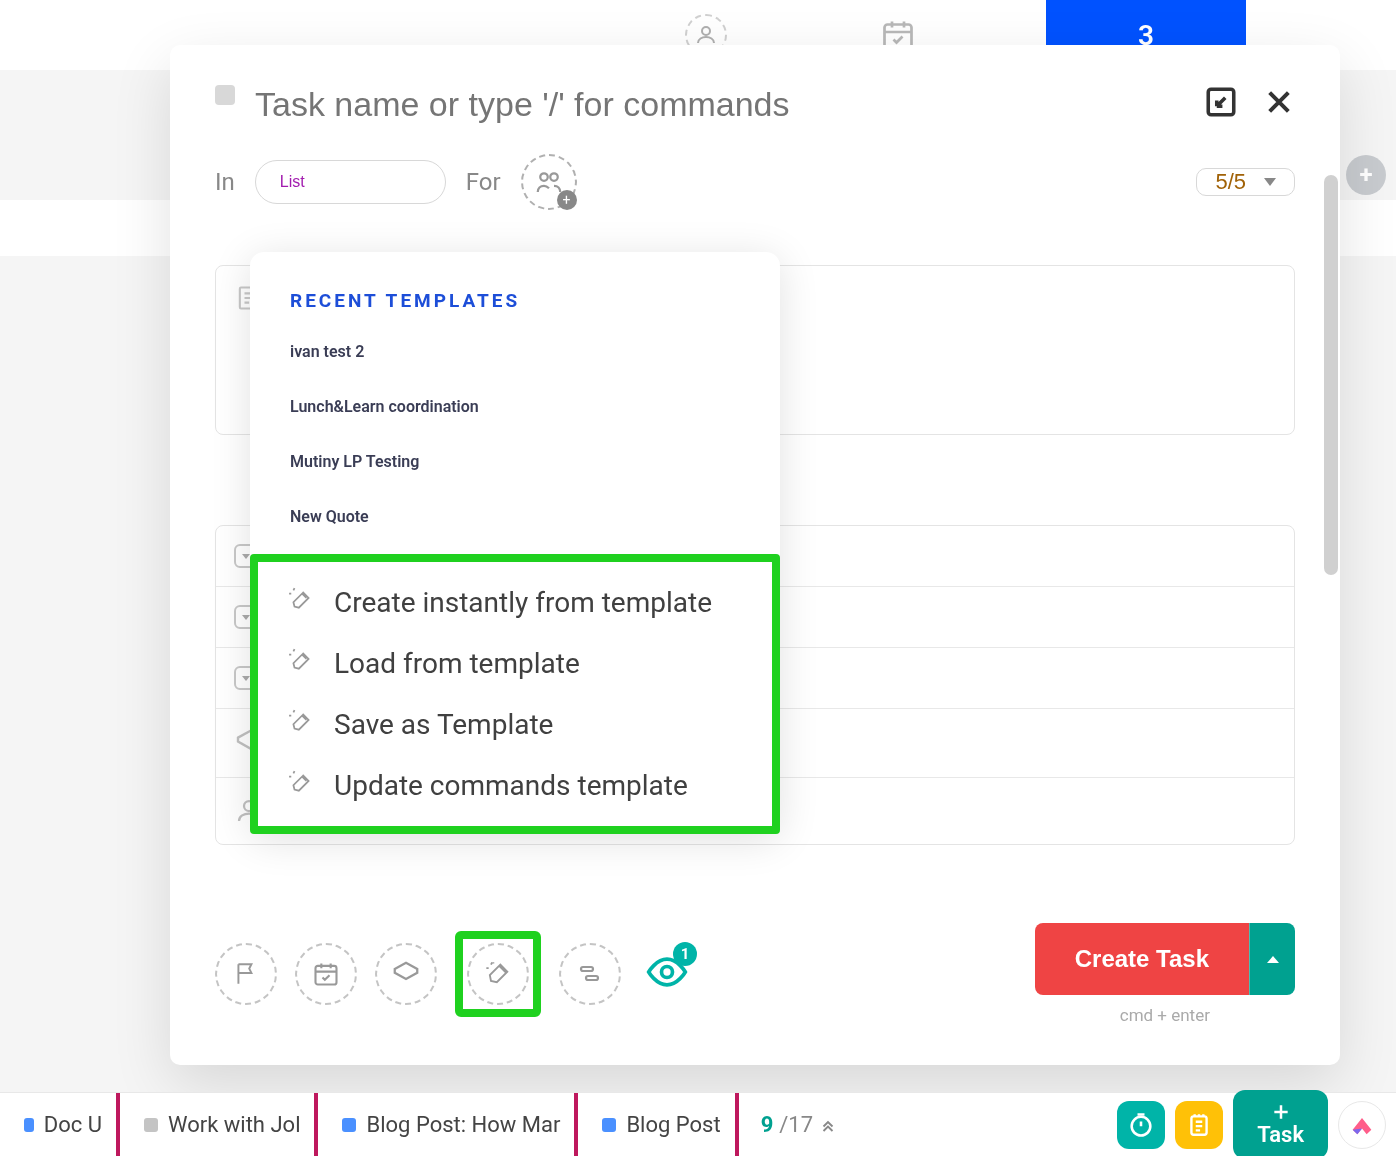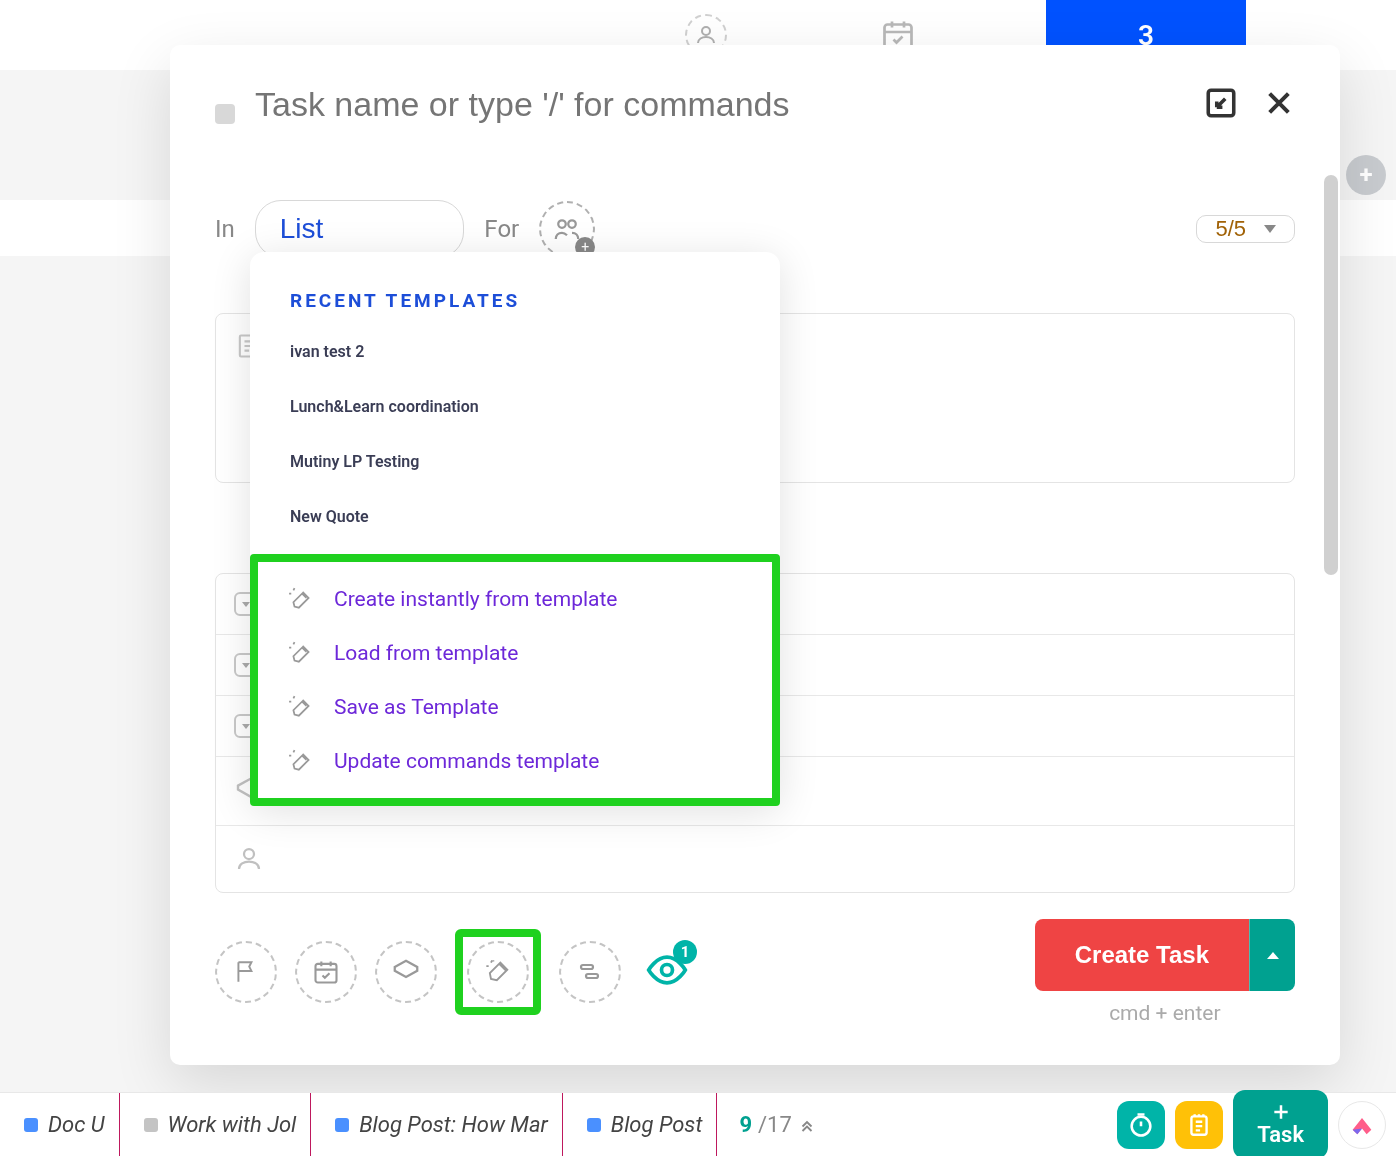--- a/index.html
+++ b/index.html
@@ -82,23 +82,23 @@
     width: 1170px;
     height: 1020px;
     background: #fff;
     border-radius: 10px;
     padding: 40px 45px 30px 45px;
     box-shadow: 0 20px 60px rgba(0,0,0,0.12);
   }
   
   .modal-header {
     display: flex;
-    align-items: flex-end;
+    align-items: flex-start;
     gap: 20px;
-    margin-bottom: 76px;
+    margin-bottom: 30px;
   }
   .modal-header .status-square {
     width: 20px; height: 20px;
     background: #d8d8d8;
     border-radius: 4px;
   }
   .modal-header .task-name-input {
     border: none;
     outline: none;
     font-size: 34px;
@@ -123,22 +123,22 @@
     margin-bottom: 55px;
   }
   .row-in-for .label {
     font-size: 24px;
     color: #888;
   }
   .list-btn {
     border: 1.5px solid #d8d8d8;
     border-radius: 26px;
     padding: 12px 140px 12px 24px;
-    font-size: 28px;
-    color: #1d4ed8;
+    font-size: 16px;
+    color: #a21caf;
     background: #fff;
     cursor: pointer;
   }
   .assignee-circ {
     width: 56px; height: 56px;
     border: 2px dashed #b0b0b0;
     border-radius: 50%;
     display: flex;
     align-items: center;
     justify-content: center;
@@ -247,25 +247,24 @@
     cursor: pointer;
   }
   .actions-highlight {
     border: 8px solid #1fd11f;
     border-radius: 4px;
     margin: 10px 0 0 0;
     padding: 10px 0;
   }
   .tpl-action {
     display: flex;
-    align-items: center;
     gap: 20px;
     padding: 14px 30px;
-    font-size: 21px;
-    color: #6d28d9;
+    font-size: 28px;
+    color: #404040;
     cursor: pointer;
   }
   .wand-icon {
     color: #999;
     position: relative;
   }
   
   
   .bottom-toolbar {
     position: absolute;
@@ -342,21 +341,21 @@
   }
   .create-caret::after {
     content: '';
     width: 0; height: 0;
     border-left: 6px solid transparent;
     border-right: 6px solid transparent;
     border-bottom: 7px solid #fff;
   }
   .shortcut-hint {
     color: #aaa;
-    font-size: 21px;
+    font-size: 17px;
     margin-top: 10px;
   }
   
   
   .footer-bar {
     position: absolute;
     bottom: 0;
     left: 0; right: 0;
     height: 64px;
     background: #fff;
@@ -366,26 +365,25 @@
     padding: 0 10px;
     gap: 10px;
   }
   .footer-tab {
     display: flex;
     align-items: center;
     gap: 10px;
     font-size: 22px;
     color: #444;
     padding: 0 14px;
-    border-right: 1px solid #be185d;
+    border-right: 4px solid #be185d;
     height: 100%;
     cursor: pointer;
     white-space: nowrap;
     overflow: hidden;
-    font-style: italic;
   }
   .footer-tab .sq {
     width: 14px; height: 14px;
     border-radius: 3px;
   }
   .sq.blue { background: #4a90ff; }
   .sq.gray { background: #c4c4c4; }
   .footer-count {
     display: flex;
     align-items: center;

